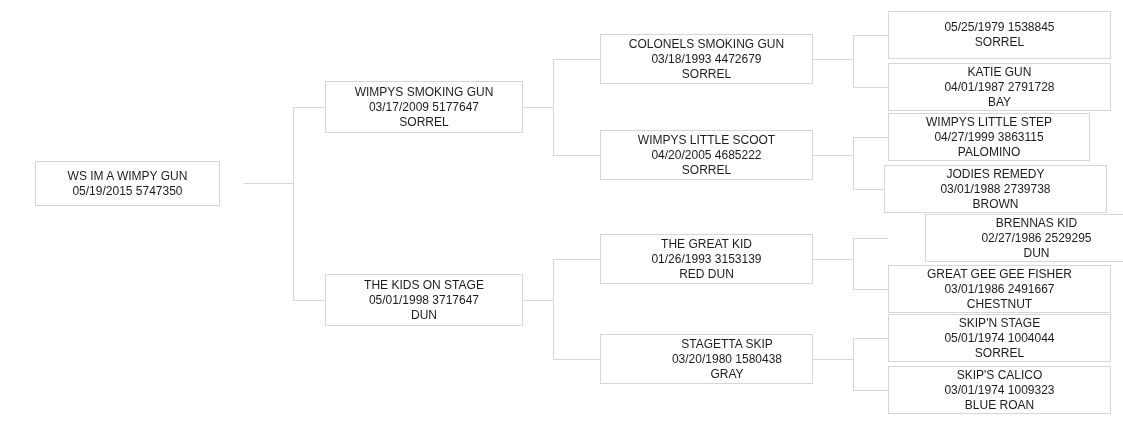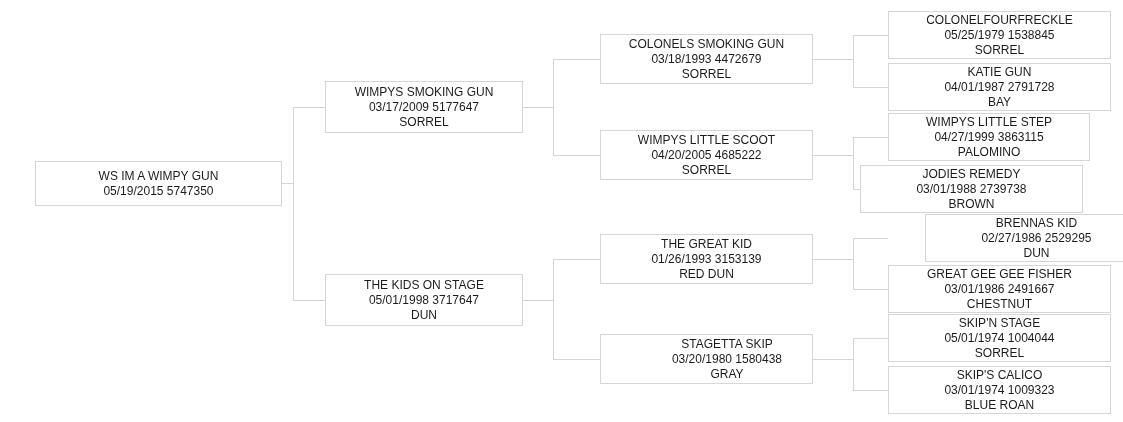--- a/index.html
+++ b/index.html
@@ -24,31 +24,31 @@
     flex-direction: column;
     justify-content: center;
     align-items: center;
     text-align: center;
     font-size: 12px;
     line-height: 15px;
     color: #1c1c1c;
     white-space: nowrap;
   }
   
-  .n-root { left: 35px;  top: 161px; width: 247px; height: 45px; }
+  .n-root { left: 35px;  top: 161px; width: 185px; height: 45px; }
   .n-sire { left: 325px; top: 81px;  width: 198px; height: 52px; }
   .n-dam  { left: 325px; top: 274px; width: 198px; height: 52px; }
   .n-ss   { left: 600px; top: 34px;  width: 213px; height: 50px; }
   .n-sd   { left: 600px; top: 130px; width: 213px; height: 50px; }
   .n-ds   { left: 600px; top: 234px; width: 213px; height: 50px; }
   .n-dd   { left: 600px; top: 334px; width: 213px; height: 50px; padding-left: 41px; }
   .n-sss  { left: 888px; top: 11px;  width: 223px; height: 48px; }
   .n-ssd  { left: 888px; top: 63px;  width: 223px; height: 48px; }
   .n-sds  { left: 888px; top: 113px; width: 202px; height: 48px; }
-  .n-sdd  { left: 860px; top: 165px; width: 223px; height: 48px; }
+  .n-sdd  { left: 884px; top: 165px; width: 223px; height: 48px; }
   .n-dss  { left: 888px; top: 214px; width: 223px; height: 48px; margin-left: 37px; }
   .n-dsd  { left: 888px; top: 265px; width: 223px; height: 48px; }
   .n-dds  { left: 888px; top: 314px; width: 223px; height: 48px; }
   .n-ddd  { left: 888px; top: 366px; width: 223px; height: 48px; }
   
   .lh { position: absolute; height: 1px; background: #d6d6d6; }
   .lv { position: absolute; width: 1px;  background: #d6d6d6; }
 </style>
 </head>
 <body>
@@ -121,21 +121,20 @@
     <div>01/26/1993 3153139</div>
     <div>RED DUN</div>
   </div>
   <div class="node n-dd">
     <div>STAGETTA SKIP</div>
     <div>03/20/1980 1580438</div>
     <div>GRAY</div>
   </div>
 
   <div class="node n-sss">
-    <div>COLONELFOURFRECKLE</div>
     <div>05/25/1979 1538845</div>
     <div>SORREL</div>
   </div>
   <div class="node n-ssd">
     <div>KATIE GUN</div>
     <div>04/01/1987 2791728</div>
     <div>BAY</div>
   </div>
   <div class="node n-sds">
     <div>WIMPYS LITTLE STEP</div>

